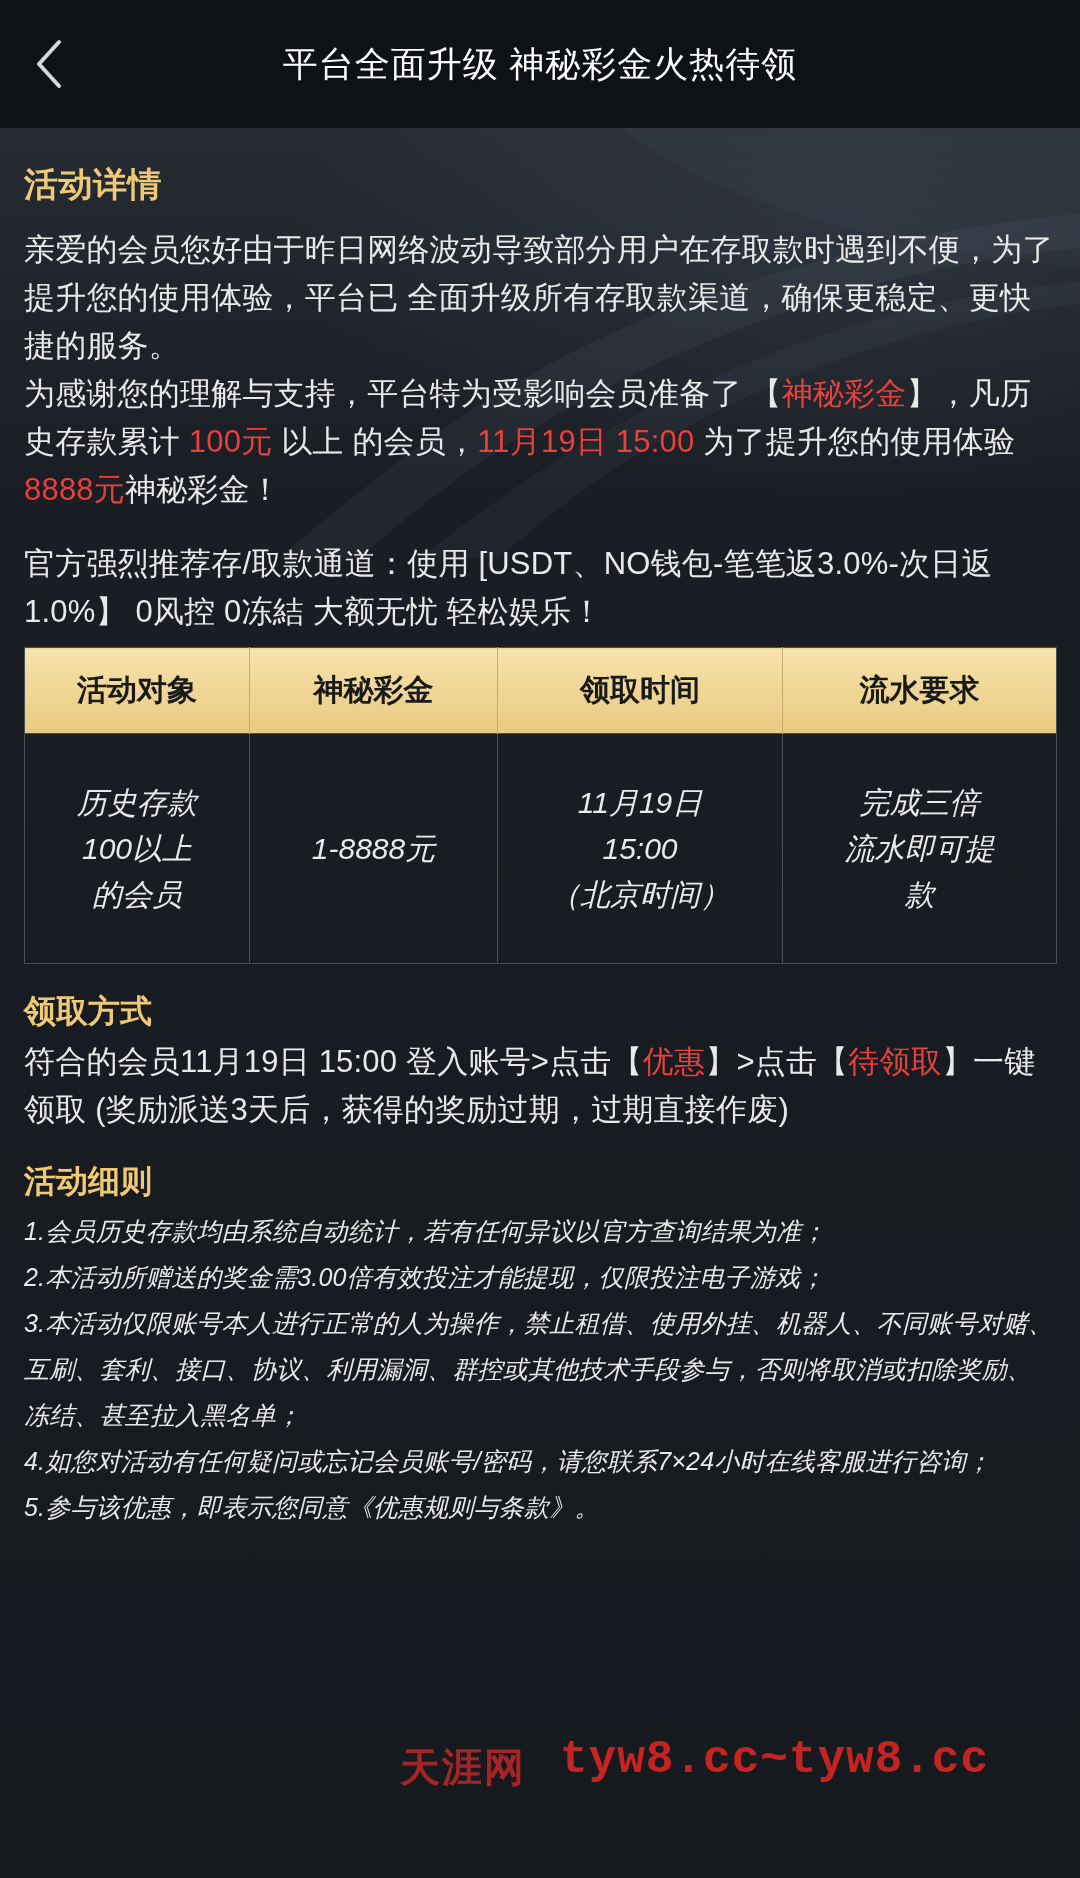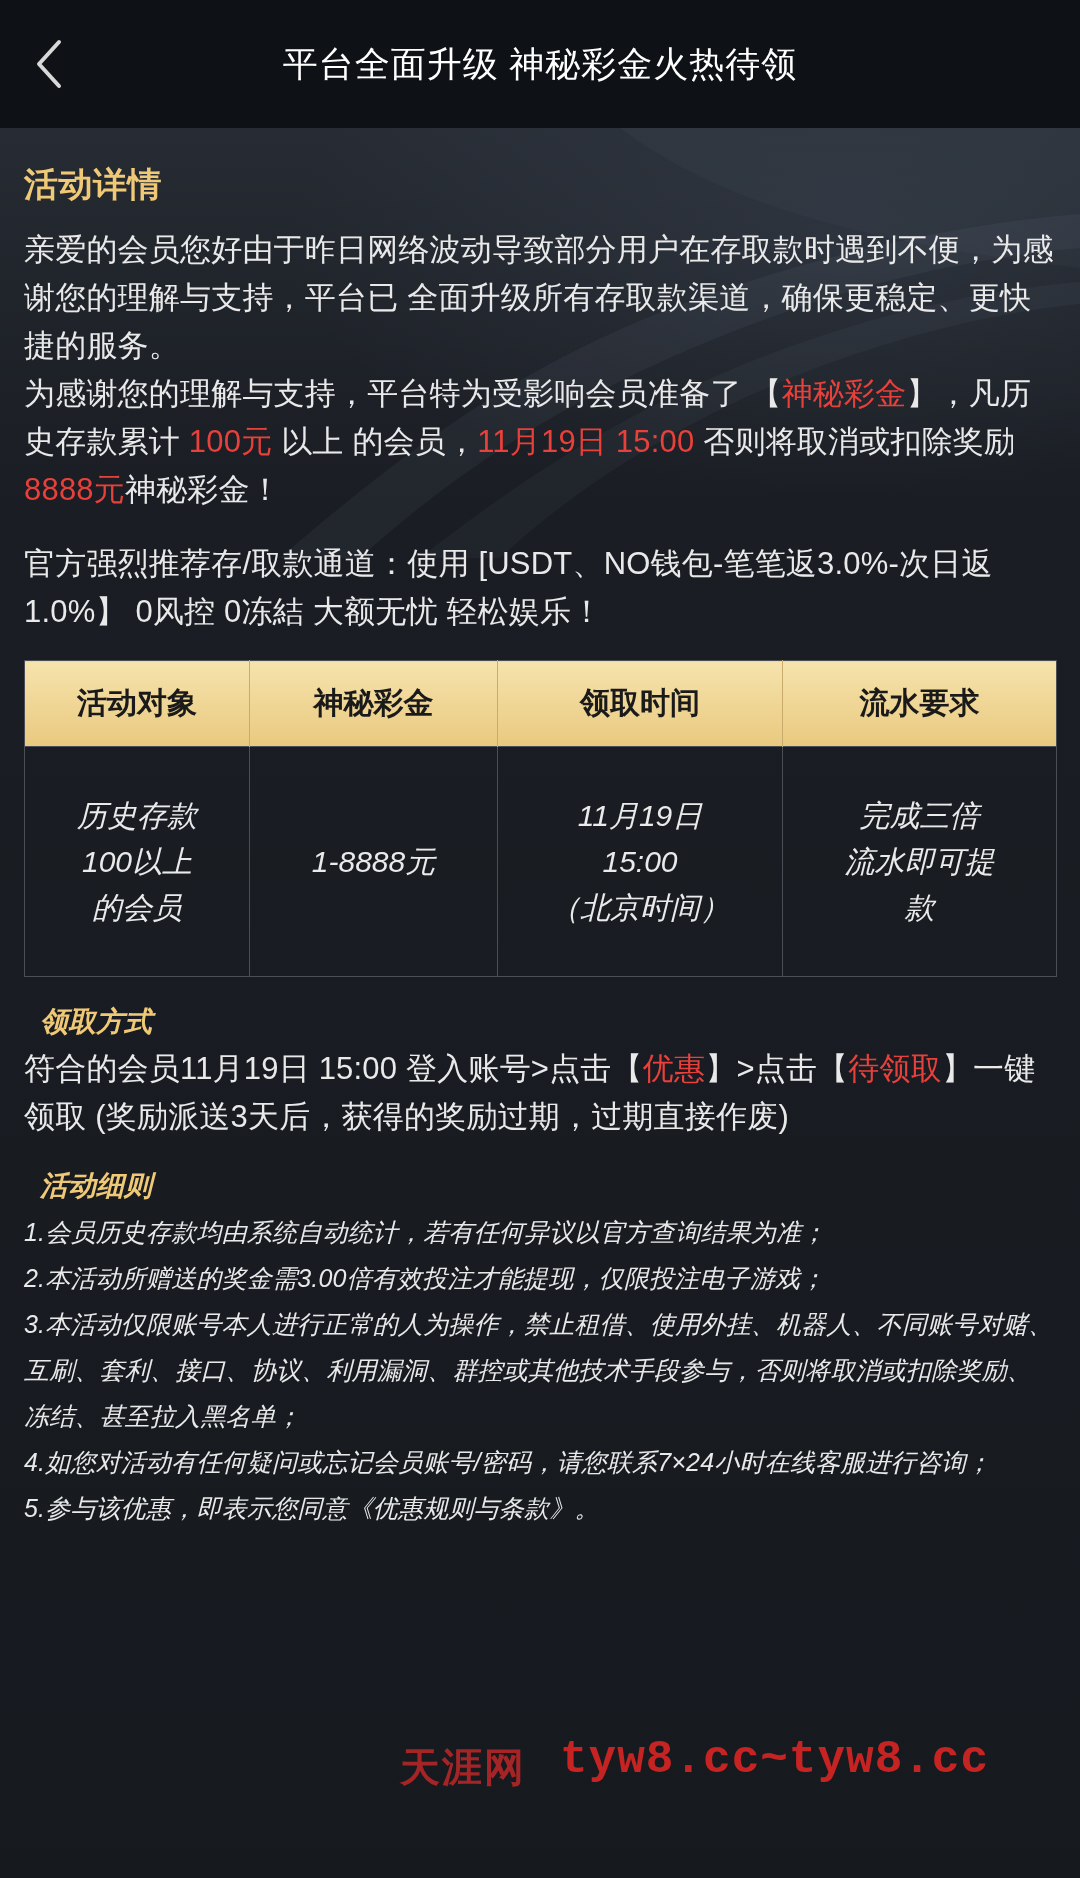--- a/index.html
+++ b/index.html
@@ -72,21 +72,21 @@
     font-size: 31px;
     line-height: 48px;
     color: #e9e9e9;
     letter-spacing: .2px;
   }
   .red { color: #e8403a; }
   .red-block { color: #e0352f; }
   .gap { height: 26px; }
   
   .table {
-    margin-top: 24px;
+    margin-top: 11px;
     border: 1px solid #4a4f57;
     border-collapse: collapse;
     width: 1032px;
     table-layout: fixed;
   }
   .table th {
     background: linear-gradient(180deg,#f6e3ad 0%, #e9c97f 100%);
     color: #1a1a1a;
     font-size: 30px;
     font-weight: bold;
@@ -108,24 +108,23 @@
     font-style: italic;
   }
   .table td:last-child { border-right: none; }
   .col1 { width: 225px; }
   .col2 { width: 248px; }
   .col3 { width: 285px; }
   .col4 { width: 274px; }
   
   .sub-title {
     color: #f0c977;
-    font-size: 28px;
-    font-weight: bold;
-    margin: 26px 0 4px 16px;
-    font-style: italic;
+    font-size: 32px;
+    font-weight: bold;
+    margin: 26px 0 4px 0;
   }
   .rules p.para { font-size: 25px; line-height: 46px; font-style: italic; }
   
   .wm {
     position: absolute;
     pointer-events: none;
     font-weight: bold;
     white-space: nowrap;
     font-family: Liberation Mono, monospace;
   }
@@ -158,24 +157,24 @@
 
   <svg class="swoosh" viewBox="0 0 1080 430" preserveAspectRatio="none">
     <path d="M280,430 C430,300 560,210 760,150 C880,112 1000,92 1080,86 L1080,120 C990,128 880,150 780,186 C600,250 470,330 360,430 Z" fill="rgba(150,165,185,0.13)"></path>
     <path d="M420,430 C560,320 700,240 880,190 C960,168 1030,158 1080,154 L1080,176 C1020,182 950,196 880,218 C720,268 590,346 500,430 Z" fill="rgba(150,165,185,0.10)"></path>
     <path d="M620,0 C700,60 820,110 1080,140 L1080,0 Z" fill="rgba(150,165,185,0.08)"></path>
   </svg>
 
   <div class="content">
     <h2 class="section-title">活动详情</h2>
 
-    <p class="para">亲爱的会员您好由于昨日网络波动导致部分用户在存取款时遇到不便，为感谢您的理解与支持，平台已 全面升级所有存取款渠道，确保更稳定、更快捷的服务。</p>
+    <p class="para">亲爱的会员您好由于昨日网络波动导致部分用户在存取款时遇到不便，为了提升您的使用体验，平台已 全面升级所有存取款渠道，确保更稳定、更快捷的服务。</p>
 
     <p class="para">
-      <span>为感谢您的理解与支持，平台特为受影响会员准备了 【</span><span class="red">神秘彩金</span><span>】，凡历史存款累计 </span><span class="red">100元</span><span> 以上 的会员，</span><span class="red">11月19日 15:00</span><span> 否则将取消或扣除奖励 </span><span class="red">8888元</span><span>神秘彩金！</span>
+      <span>为感谢您的理解与支持，平台特为受影响会员准备了 【</span><span class="red">神秘彩金</span><span>】，凡历史存款累计 </span><span class="red">100元</span><span> 以上 的会员，</span><span class="red">11月19日 15:00</span><span> 为了提升您的使用体验 </span><span class="red">8888元</span><span>神秘彩金！</span>
     </p>
 
     <div class="gap"></div>
 
     <p class="para red-block">官方强烈推荐存/取款通道：使用 [USDT、NO钱包-笔笔返3.0%-次日返1.0%】 0风控 0冻結 大额无忧 轻松娱乐！</p>
 
     <table class="table">
       <colgroup>
         <col class="col1">
           <col class="col2">

